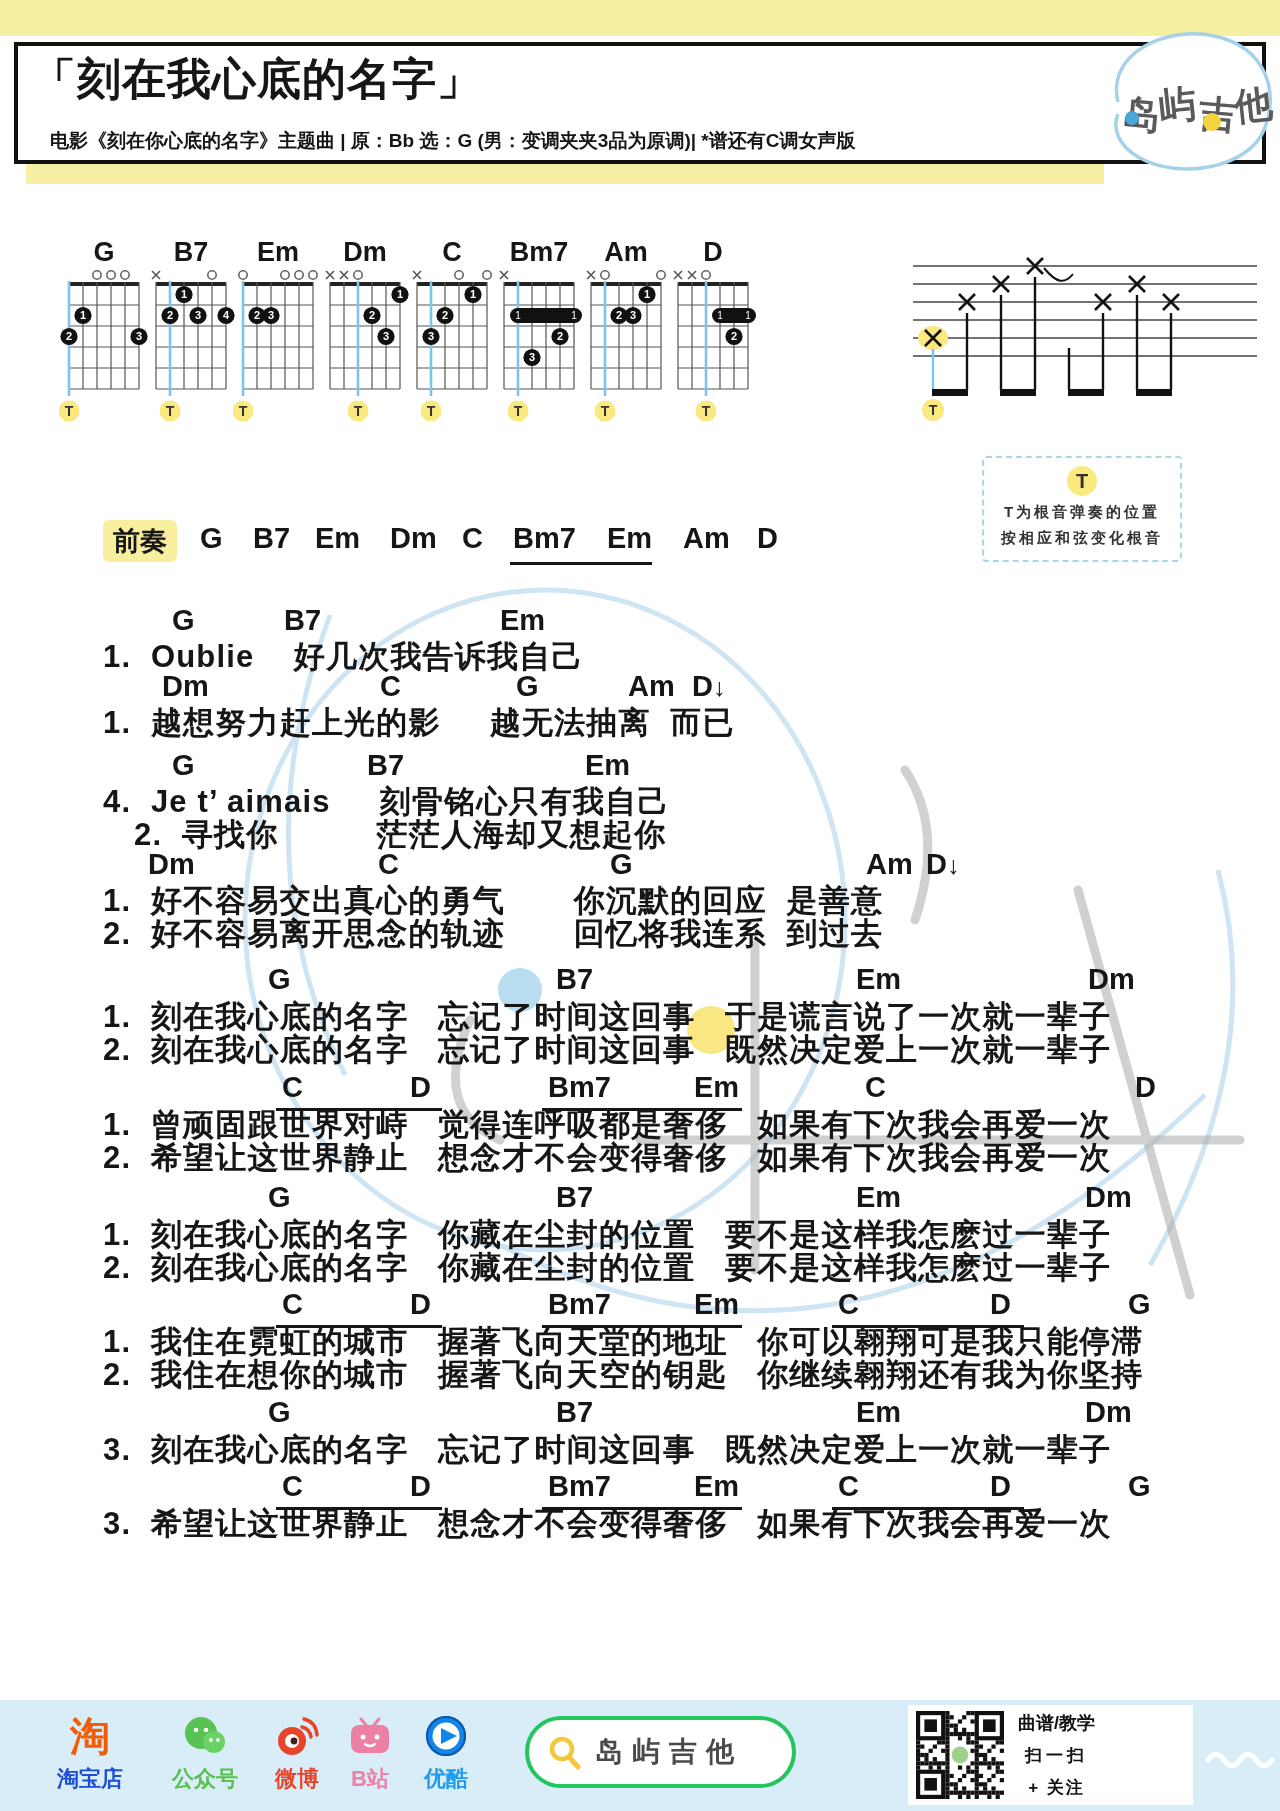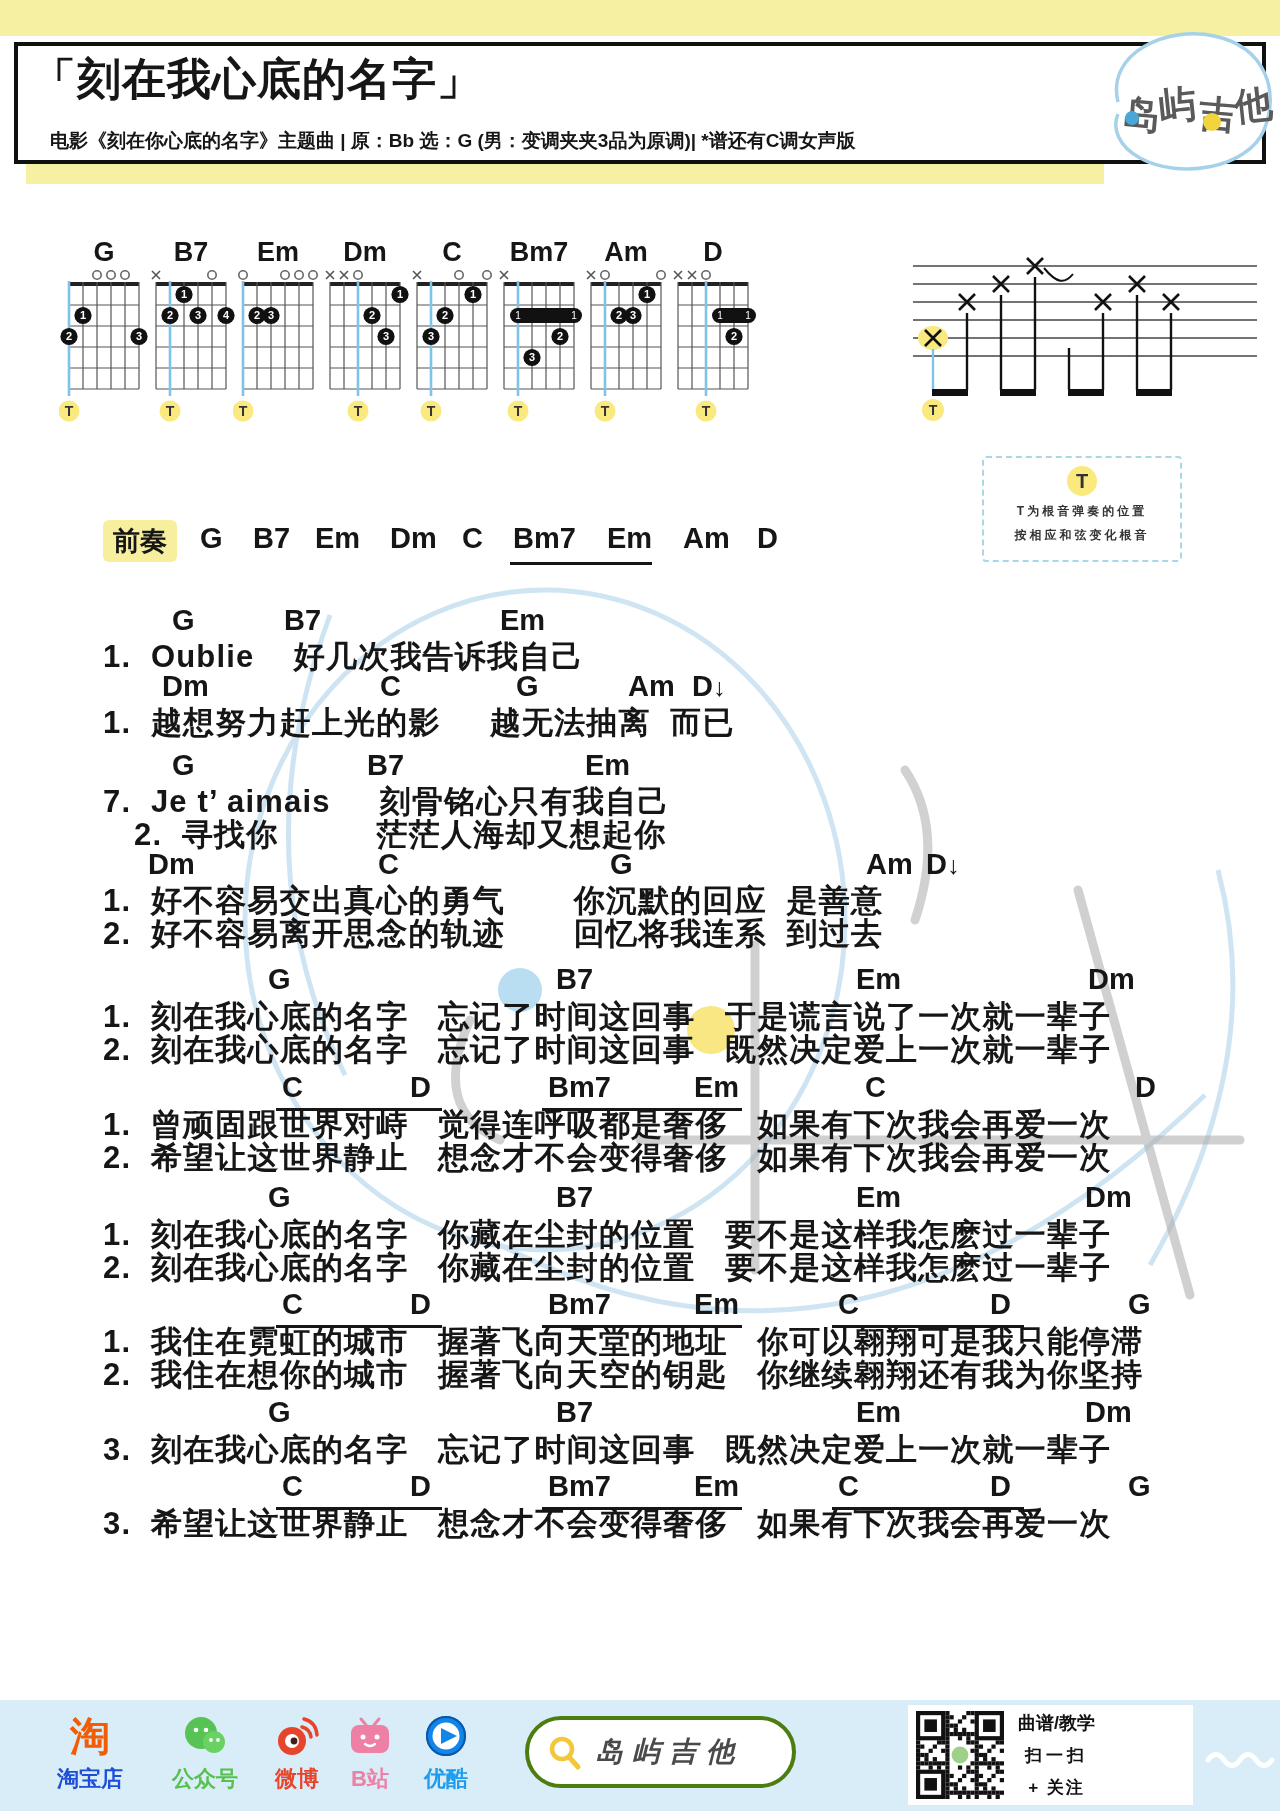--- a/index.html
+++ b/index.html
@@ -19,29 +19,29 @@
   .intro-row{position:absolute;left:0;top:520px;width:1280px;height:46px;}
   .intro-badge{position:absolute;left:103px;top:0;background:var(--hl);font-size:27px;font-weight:700;
                padding:3px 10px;border-radius:6px;}
   .ch{position:absolute;font-size:29px;font-weight:700;white-space:pre;}
   .ch .arr{font-size:25px;font-weight:700;}
   .ul{position:absolute;height:3px;background:#161616;}
   .note-box{position:absolute;left:982px;top:456px;width:200px;height:106px;border:2px dashed var(--dashblue);
             border-radius:4px;background:#fff;text-align:center;box-sizing:border-box;}
   .note-box .tb{display:inline-block;margin-top:8px;width:30px;height:30px;border-radius:50%;
                 background:var(--badge);font-size:20px;font-weight:700;line-height:30px;color:#333;}
-  .note-box .ln{font-size:12px;font-weight:600;letter-spacing:3px;color:#333;margin-top:7px;white-space:pre;}
+  .note-box .ln{font-size:15px;font-weight:600;letter-spacing:3px;color:#333;margin-top:7px;white-space:pre;}
   .lyric{position:absolute;left:103px;font-size:31px;letter-spacing:1.2px;font-weight:600;white-space:pre;}
   .chordrow{position:absolute;left:0;width:1280px;height:42px;}
   .watermark{position:absolute;left:0;top:0;pointer-events:none;}
   .footer{position:absolute;left:0;top:1700px;width:1280px;height:111px;background:var(--footer);}
   .soc{position:absolute;top:12px;width:96px;text-align:center;}
   .soc .slabel{font-size:22px;font-weight:700;margin-top:0px;}
   .search-pill{position:absolute;left:525px;top:16px;width:271px;height:72px;background:#fff;
-               border:4px solid #4d7c0f;border-radius:40px;box-sizing:border-box;display:flex;align-items:center;font-style:italic;}
+               border:4px solid #22c55e;border-radius:40px;box-sizing:border-box;display:flex;align-items:center;}
   .search-pill .stext{font-size:28px;font-weight:600;letter-spacing:9px;color:#4a4a4a;margin-left:6px;}
   .qr-panel{position:absolute;left:908px;top:5px;width:285px;height:100px;background:#fff;display:flex;align-items:center;}
   .qr-txt{margin-left:14px;text-align:center;color:#111;}
   .qr-txt .l1{font-size:18px;font-weight:800;}
   .qr-txt .l2{font-size:17px;font-weight:700;letter-spacing:4px;margin-top:9px;}
   .qr-txt .l3{font-size:17px;font-weight:700;letter-spacing:2px;margin-top:9px;}
   .squiggle{position:absolute;left:1205px;top:48px;}
 </style>
 </head>
 <body>
@@ -352,21 +352,21 @@
         <span class="ch" style="left: 516px;">G</span>
         <span class="ch" style="left: 628px;">Am</span>
         <span class="ch" style="left: 692px;">D<span class="arr">↓</span></span>
       </div>
       <div class="lyric" style="top: 702px;">1.  越想努力赶上光的影     越无法抽离  而已</div>
       <div class="chordrow" style="top: 749px;">
         <span class="ch" style="left: 172px;">G</span>
         <span class="ch" style="left: 367px;">B7</span>
         <span class="ch" style="left: 585px;">Em</span>
       </div>
-      <div class="lyric" style="top: 781px;">7.  Je t’ aimais     刻骨铭心只有我自己</div>
+      <div class="lyric" style="top: 781px;">4.  Je t’ aimais     刻骨铭心只有我自己</div>
       <div class="lyric" style="top: 814px; margin-left: 31px;">2.  寻找你          茫茫人海却又想起你</div>
       <div class="chordrow" style="top: 848px;">
         <span class="ch" style="left: 148px;">Dm</span>
         <span class="ch" style="left: 378px;">C</span>
         <span class="ch" style="left: 610px;">G</span>
         <span class="ch" style="left: 866px;">Am</span>
         <span class="ch" style="left: 926px;">D<span class="arr">↓</span></span>
       </div>
       <div class="lyric" style="top: 880px;">1.  好不容易交出真心的勇气       你沉默的回应  是善意</div>
       <div class="lyric" style="top: 913px;">2.  好不容易离开思念的轨迹       回忆将我连系  到过去</div>

